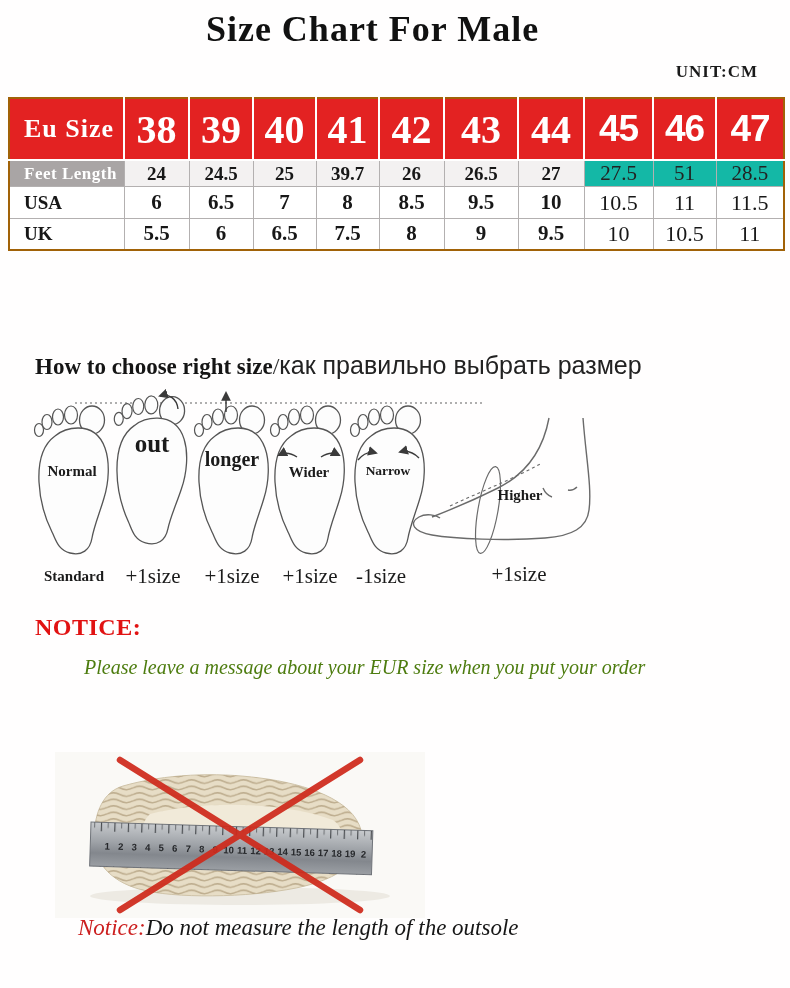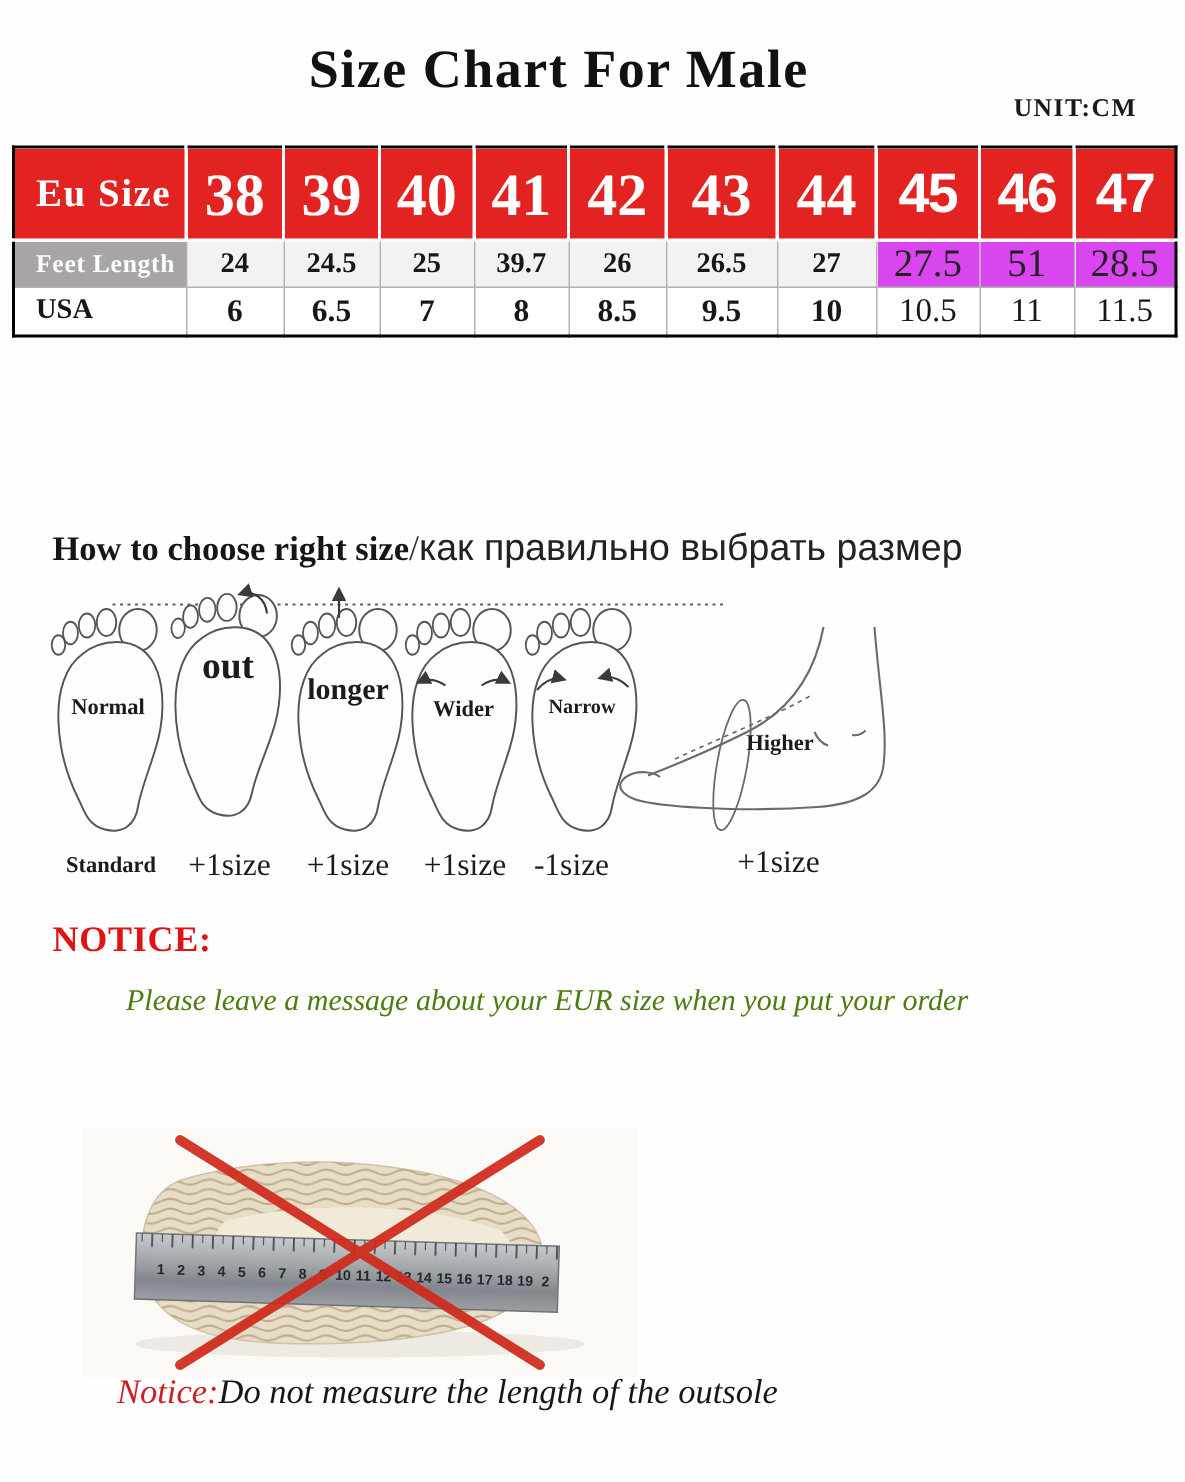--- a/index.html
+++ b/index.html
@@ -1,34 +1,34 @@
 <!DOCTYPE html>
 <html><head>
 <meta charset="utf-8">
 <style>
   html,body{margin:0;padding:0;background:#ffffff;}
   #stage{position:relative;width:790px;height:988px;background:#fffefe;overflow:hidden;
          font-family:"Liberation Serif",serif;color:#171717;}
 
   .title{position:absolute;left:0;top:8px;width:745px;text-align:center;
-         font-size:36px;font-weight:bold;letter-spacing:1px;color:#111;margin-top:17px;}
+         font-size:36px;font-weight:bold;letter-spacing:1px;color:#111;}
   .unit{position:absolute;right:32px;top:62px;font-size:17px;font-weight:bold;letter-spacing:1px;color:#1a1a1a;}
 
   table.tbl{position:absolute;left:8px;top:97px;width:775px;border-collapse:collapse;
-            table-layout:fixed;background:#fff;border:2px solid #000000;padding-left:16px;}
+            table-layout:fixed;background:#fff;border:2px solid #a16207;padding-left:16px;}
   .tbl td{border:1px solid #b3b0b0;text-align:center;vertical-align:middle;padding:0;overflow:hidden;white-space:nowrap;}
   tr.r-hdr{height:62px;}
   tr.r-hdr td{background:#e32222;color:#ffffff;border:2px solid #ffffff;border-top-width:0;font-weight:bold;font-size:40px;}
   tr.r-hdr td:first-child{border-left-width:0;}
   tr.r-hdr td:last-child{border-right-width:0;}
   tr.r-hdr td.lbl{font-size:26px;text-align:left;padding-left:14px;letter-spacing:1px;}
   tr.r-hdr td.g47{font-family:"Liberation Sans",sans-serif;font-size:37px;letter-spacing:-1px;}
   tr.r-len{height:18px;}
   tr.r-len td{background:#f3f1f1;font-weight:bold;font-size:19px;}
-  tr.r-len td.lt{background:#d946ef;font-weight:normal;font-size:26px;color:#222;}
+  tr.r-len td.lt{background:#14b8a6;font-weight:normal;font-size:21px;color:#222;}
   tr.r-len td.lbl{background:#a9a5a5;color:#ffffff;font-size:17px;text-align:left;padding-left:14px;letter-spacing:.5px;}
   tr.r-w{height:38px;}
   tr.r-w td{font-weight:bold;font-size:16px;}
   tr.r-w td.lt{font-weight:normal;font-size:15px;}
   tr.r-w td.lbl{font-size:23px;text-align:left;padding-left:10px;}
   tr.r-usa{height:32px;} tr.r-uk{height:31px;}
   tr.r-usa td,tr.r-uk td{font-weight:bold;font-size:21px;}
   tr.r-usa td.lt,tr.r-uk td.lt{font-weight:normal;font-size:22px;}
   tr.r-usa td.lbl,tr.r-uk td.lbl{font-size:19px;text-align:left;padding-left:14px;}
 
@@ -103,20 +103,33 @@
       <td>6.5</td>
       <td>7</td>
       <td>8</td>
       <td>8.5</td>
       <td>9.5</td>
       <td>10</td>
       <td class="lt">10.5</td>
       <td class="lt">11</td>
       <td class="lt">11.5</td>
     </tr>
+    <tr class="r-uk">
+      <td class="lbl">UK</td>
+      <td>5.5</td>
+      <td>6</td>
+      <td>6.5</td>
+      <td>7.5</td>
+      <td>8</td>
+      <td>9</td>
+      <td>9.5</td>
+      <td class="lt">10</td>
+      <td class="lt">10.5</td>
+      <td class="lt">11</td>
+    </tr>
   </tbody>
     </table>
 
   <div class="howto">
     <span class="en">How to choose right size</span><span class="sep">/</span><span class="ru">как правильно выбрать размер</span>
   </div>
 
   <svg class="feetfig" width="620" height="210" viewBox="0 0 620 210">
     <defs>
       <marker id="ah" viewBox="0 0 10 10" refX="8" refY="5" markerWidth="7" markerHeight="7" orient="auto-start-reverse">

